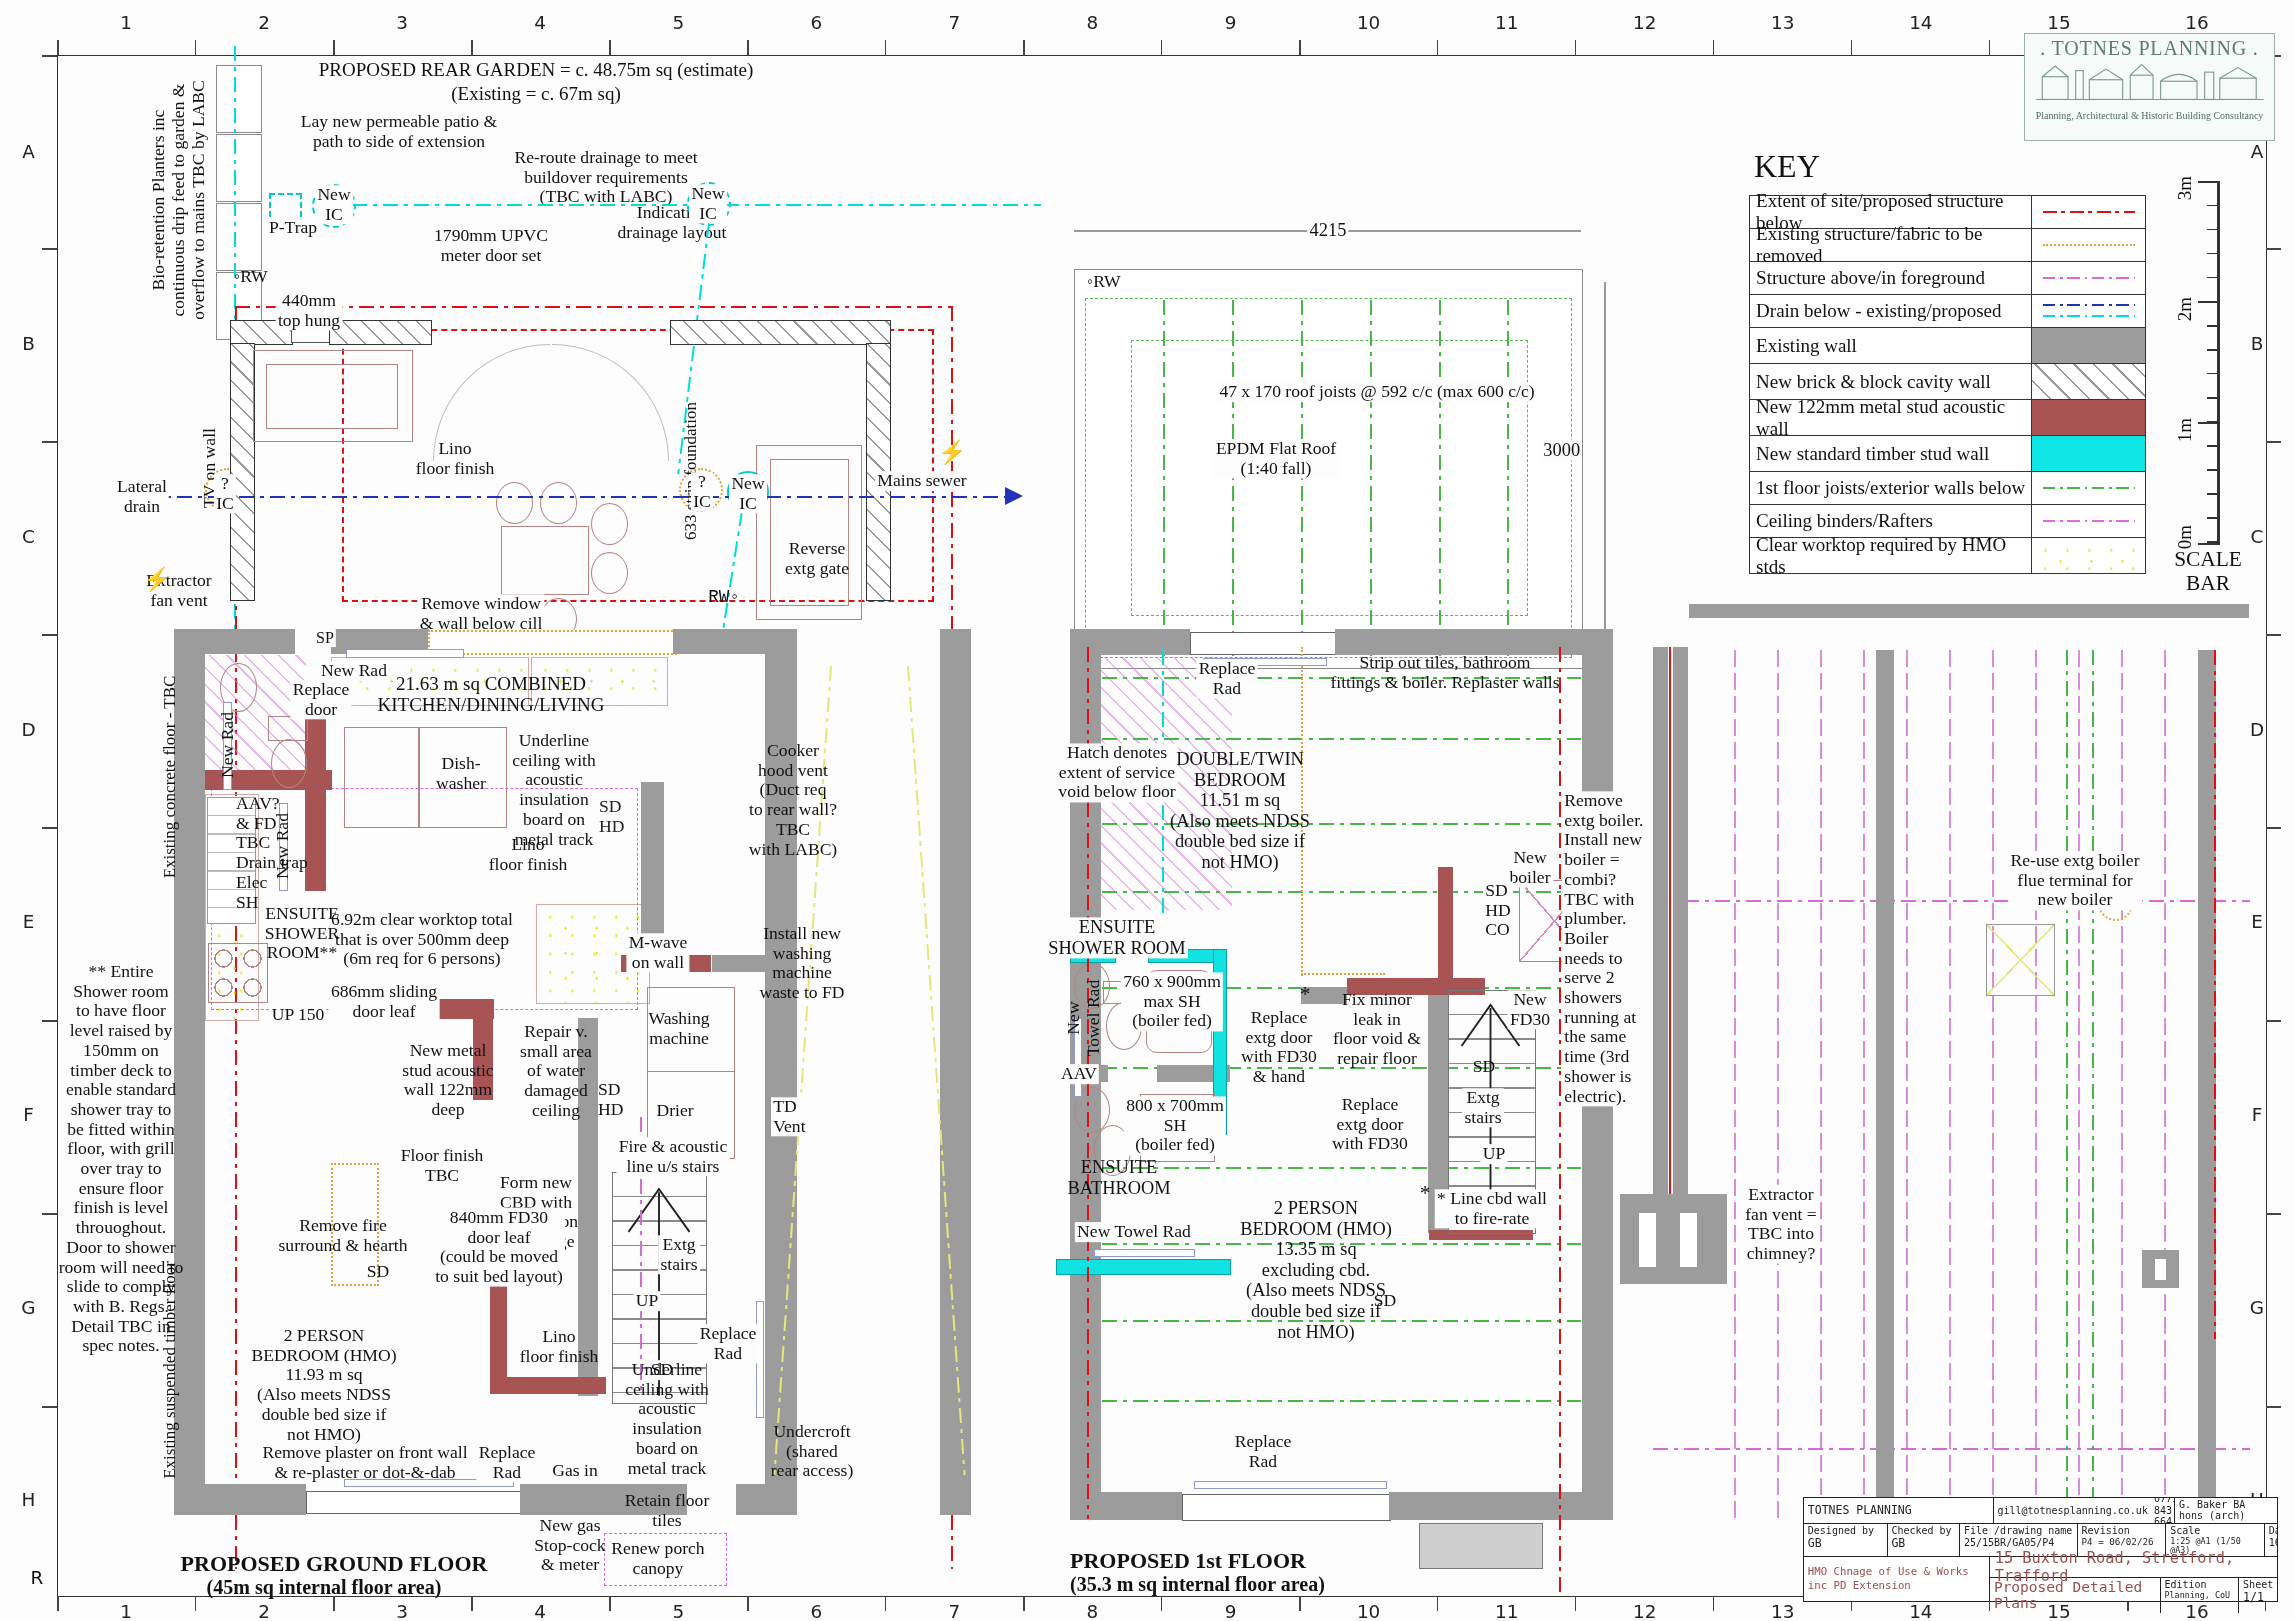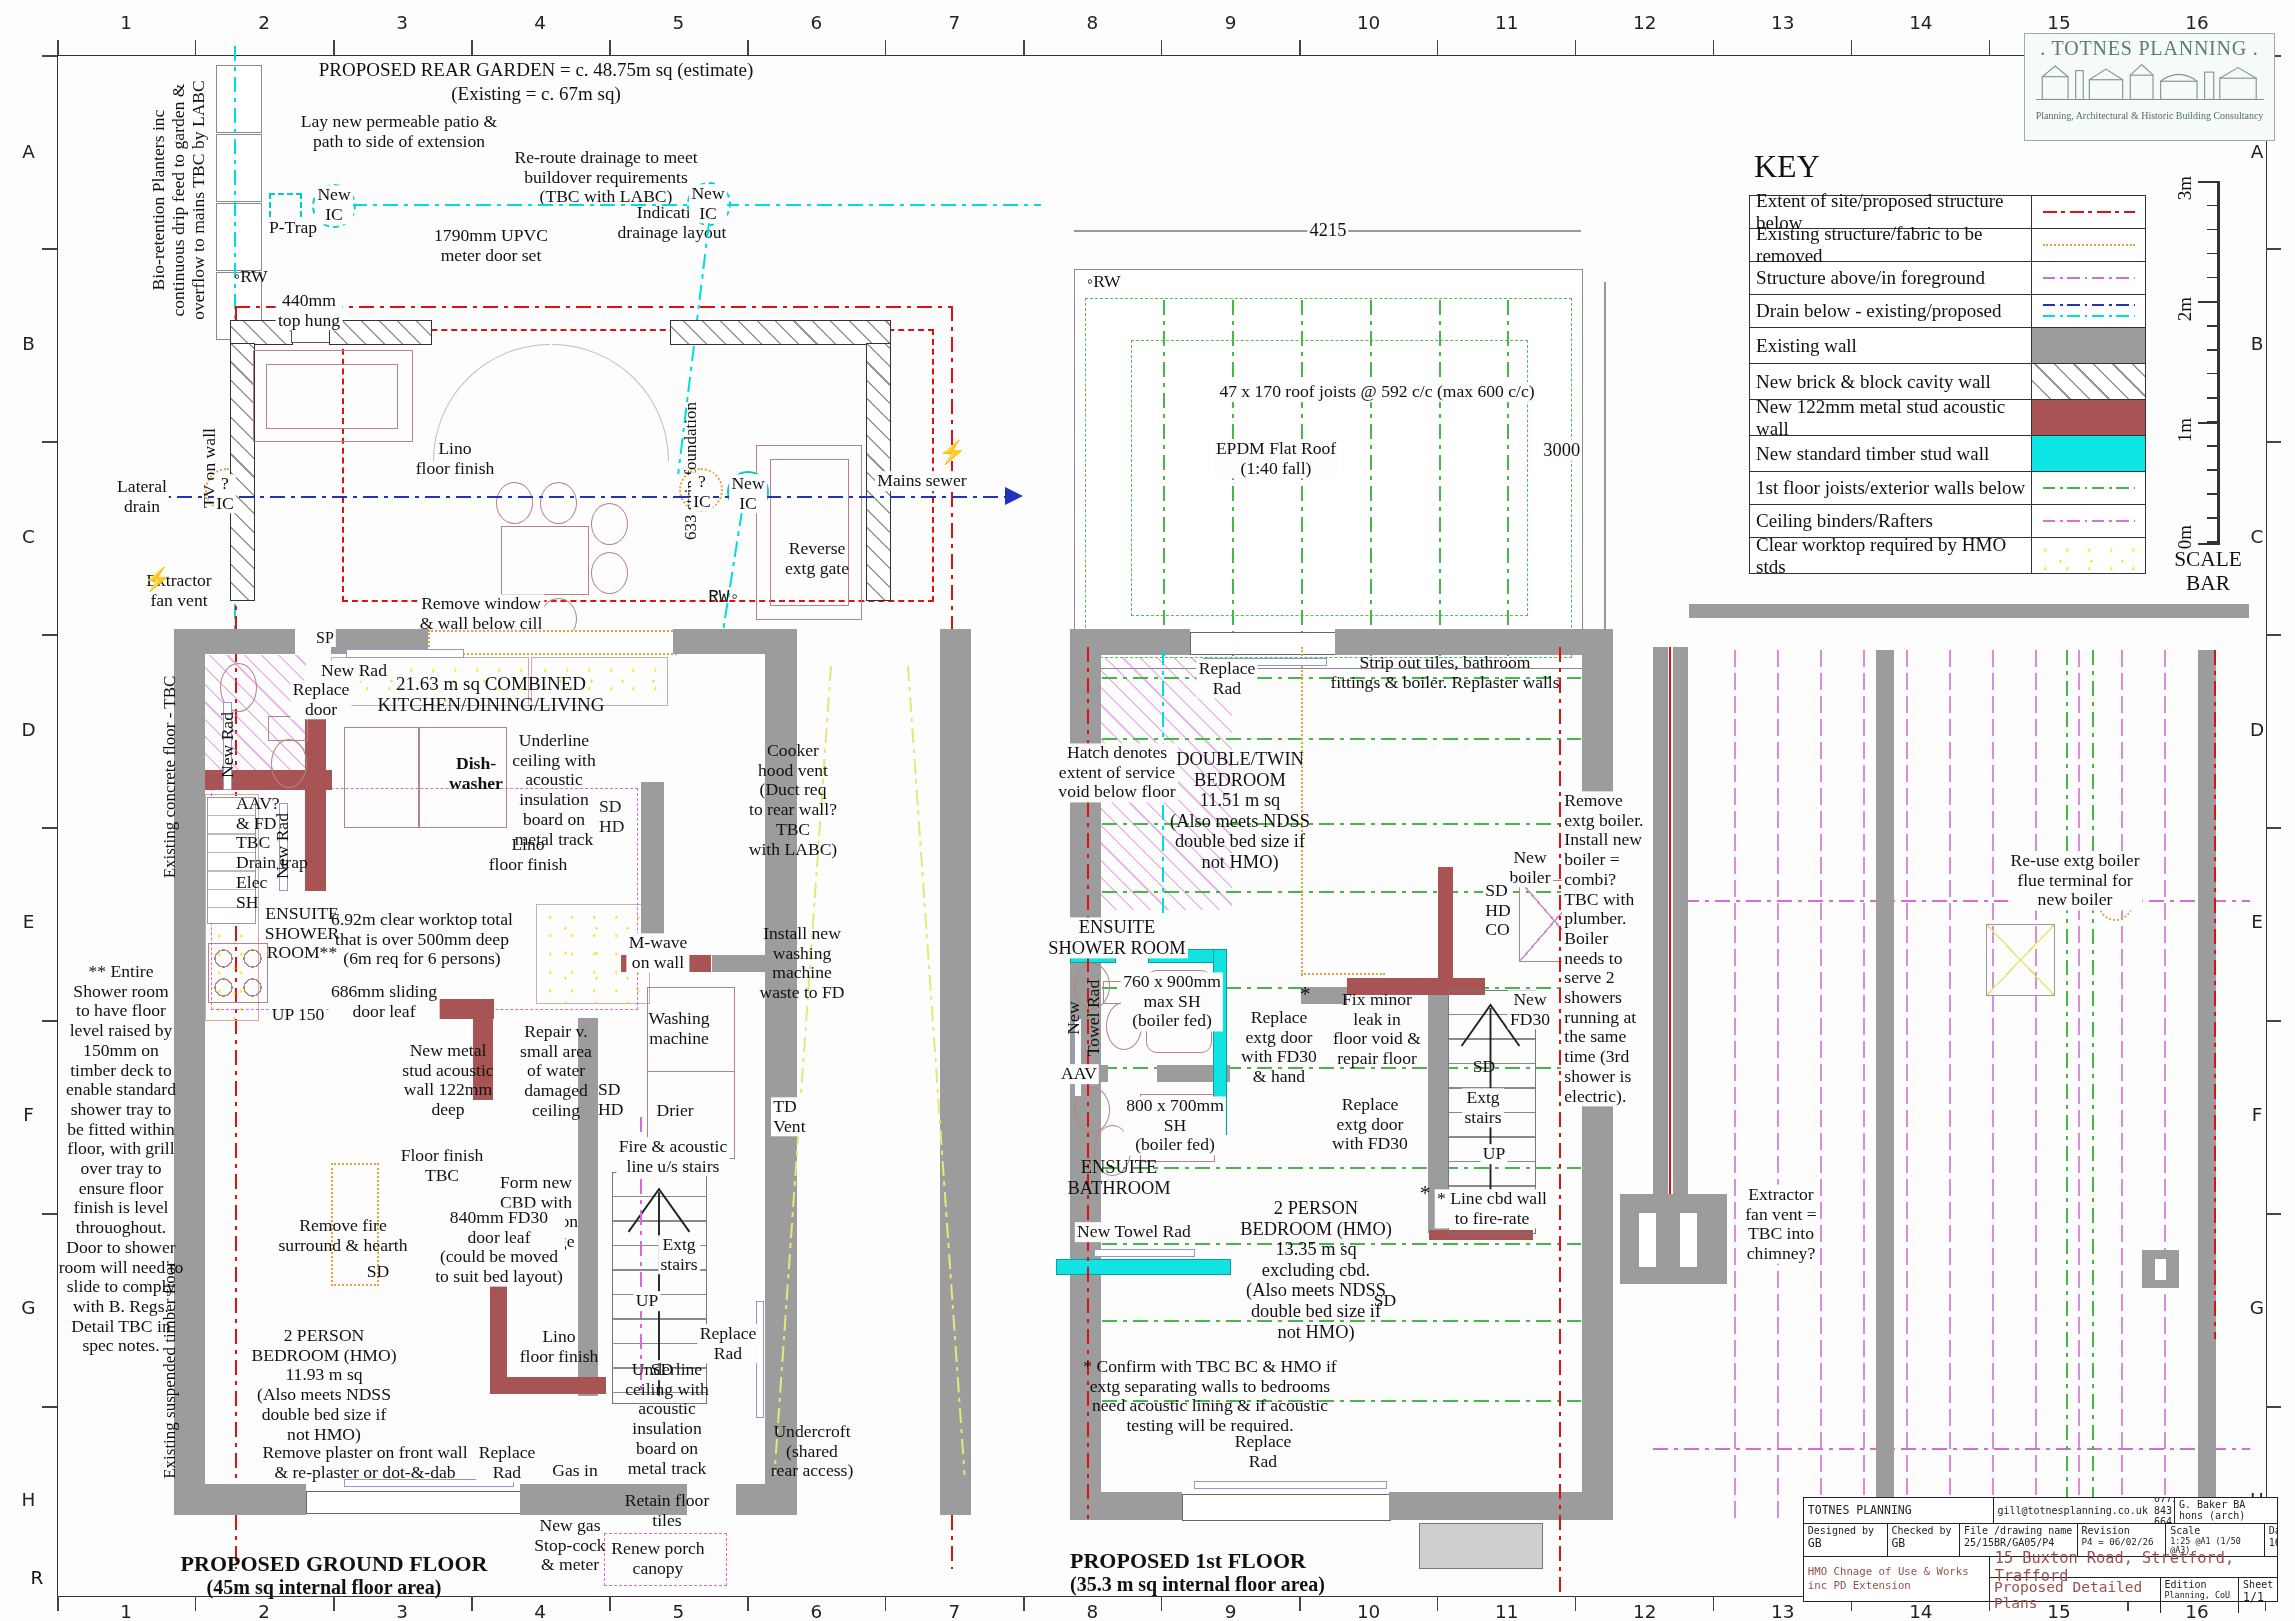--- a/index.html
+++ b/index.html
@@ -427,21 +427,21 @@
   <div class="lbl bg" style="left:321px;top:700px;">Replace
 door</div>
   <div class="lbl" style="left:491px;top:694px;font-size:19px;">21.63 m sq COMBINED
 KITCHEN/DINING/LIVING</div>
   <div class="lbl" style="left:554px;top:790px;">Underline
 ceiling with
 acoustic
 insulation
 board on
 metal track</div>
-  <div class="lbl" style="left:476px;top:774px;font-weight:bold;">Dish-
+  <div class="lbl" style="left:461px;top:774px;">Dish-
 washer</div>
   <div class="lbl la" style="left:599px;top:817px;color:#222;">SD
 HD</div>
   <div class="lbl" style="left:528px;top:855px;">Lino
 floor finish</div>
   <div class="vlbl" style="left:227px;top:745px;">New Rad</div>
   <div class="vlbl" style="left:282px;top:846px;">New Rad</div>
   <div class="lbl la" style="left:236px;top:853px;">AAV?
 &amp; FD
 TBC
@@ -677,24 +677,20 @@
   <div class="lbl" style="left:1316px;top:1270px;font-size:18.4px;">2 PERSON
 BEDROOM (HMO)
 13.35 m sq
 excluding cbd.
 (Also meets NDSS
 double bed size if
 not HMO)</div>
   <div class="lbl" style="left:1385px;top:1301px;">SD</div>
   <div class="lbl" style="left:1305px;top:995px;font-size:21.4px;">*</div>
   <div class="lbl" style="left:1425px;top:1194px;font-size:21.4px;">*</div>
-  <div class="lbl" style="left:1210px;top:1396px;">* Confirm with TBC BC &amp; HMO if
-extg separating walls to bedrooms
-need acoustic lining &amp; if acoustic
-testing will be required.</div>
   <div class="lbl bg" style="left:1263px;top:1452px;">Replace
 Rad</div>
   <div class="lbl ttl la" style="left:1070px;top:1561px;">PROPOSED 1st FLOOR</div>
   <div class="lbl sub la" style="left:1070px;top:1584px;">(35.3 m sq internal floor area)</div>
 
   <div class="abs" style="left:1693px;top:650px;width:502px;height:872px;background:
       repeating-linear-gradient(180deg,transparent 0 17px,#fdfdfd 17px 23px),
       repeating-linear-gradient(90deg,transparent 0 41px,#d98cd9 41px 43px);"></div>
   <div class="lh" style="left:1653px;top:900px;width:597px;--c:#d66ad6;"></div>
   <div class="lh" style="left:1653px;top:1448px;width:597px;--c:#d66ad6;"></div>

